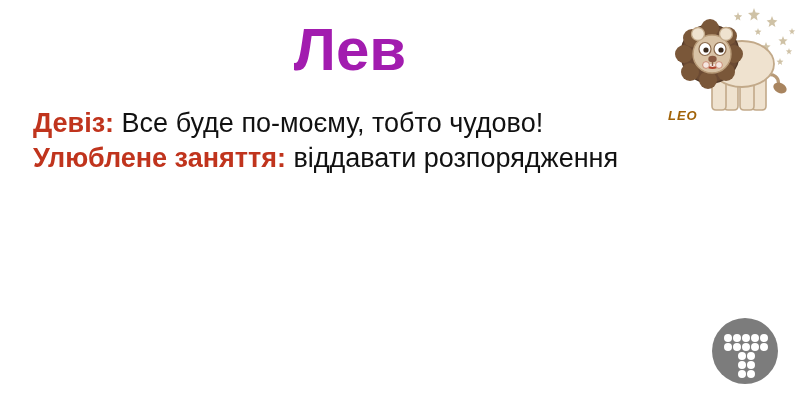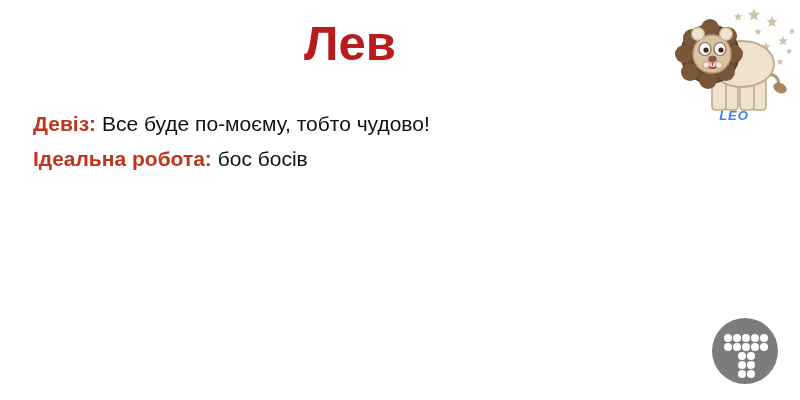--- a/index.html
+++ b/index.html
@@ -24,36 +24,36 @@
     background: #ffffff;
   }
 
   
   #title {
     position: absolute;
     left: 0;
     top: 18px;
     width: 700px;
     text-align: center;
-    font-size: 49px;
+    font-size: 60px;
     font-weight: bold;
-    color: #b91c1c;
+    color: #a21caf;
     letter-spacing: 0px;
     line-height: 1.05;
   }
 
   
   #facts {
     position: absolute;
     left: 33px;
     top: 106px;
     width: 640px;
   }
   .fact-line {
-    font-size: 21px;
+    font-size: 27px;
     line-height: 35px;
     color: #111111;
     white-space: nowrap;
   }
   .fact-line.wrap {
     white-space: normal;
     width: 520px;
   }
   .fact-label {
     color: #c0341d;
@@ -70,26 +70,26 @@
     left: 668px;
     top: 2px;
     width: 132px;
     height: 132px;
   }
   #leo-caption {
     position: absolute;
     left: 668px;
     top: 108px;
     width: 132px;
-    text-align: center;
+    text-align: left;
     font-size: 13px;
     font-weight: bold;
     font-style: italic;
     letter-spacing: 1px;
-    color: #3b82f6;
+    color: #a16207;
   }
 
   
   #logo {
     position: absolute;
     left: 712px;
     top: 318px;
     width: 66px;
     height: 66px;
   }
@@ -125,25 +125,25 @@
   <div id="title">Лев</div>
 
   <div id="facts">
 
     <div class="fact-line">
       <span class="fact-label">Девіз:</span>
       <span class="fact-value">Все буде по-моєму, тобто чудово!</span>
     </div>
 
 
-
     <div class="fact-line">
-      <span class="fact-label">Ідеальна робота:</span>
-      <span class="fact-value">бос босів</span>
+      <span class="fact-label">Улюблене заняття:</span>
+      <span class="fact-value">віддавати розпорядження</span>
     </div>
+
 
 
   </div>
 
   <svg id="lion-art" viewBox="0 0 132 132">
 
     <g fill="#cdbfa2" opacity="0.95">
       <polygon points="86,6 87.6,10.4 92,11 88.6,14 89.6,18.6 86,16 82.4,18.6 83.4,14 80,11 84.4,10.4"></polygon>
       <polygon points="104,14 105.4,17.8 109.4,18.4 106.4,21 107.4,25 104,22.8 100.6,25 101.6,21 98.6,18.4 102.6,17.8"></polygon>
       <polygon points="115,34 116.2,37.2 119.6,37.6 117,39.8 117.8,43.2 115,41.4 112.2,43.2 113,39.8 110.4,37.6 113.8,37.2"></polygon>

